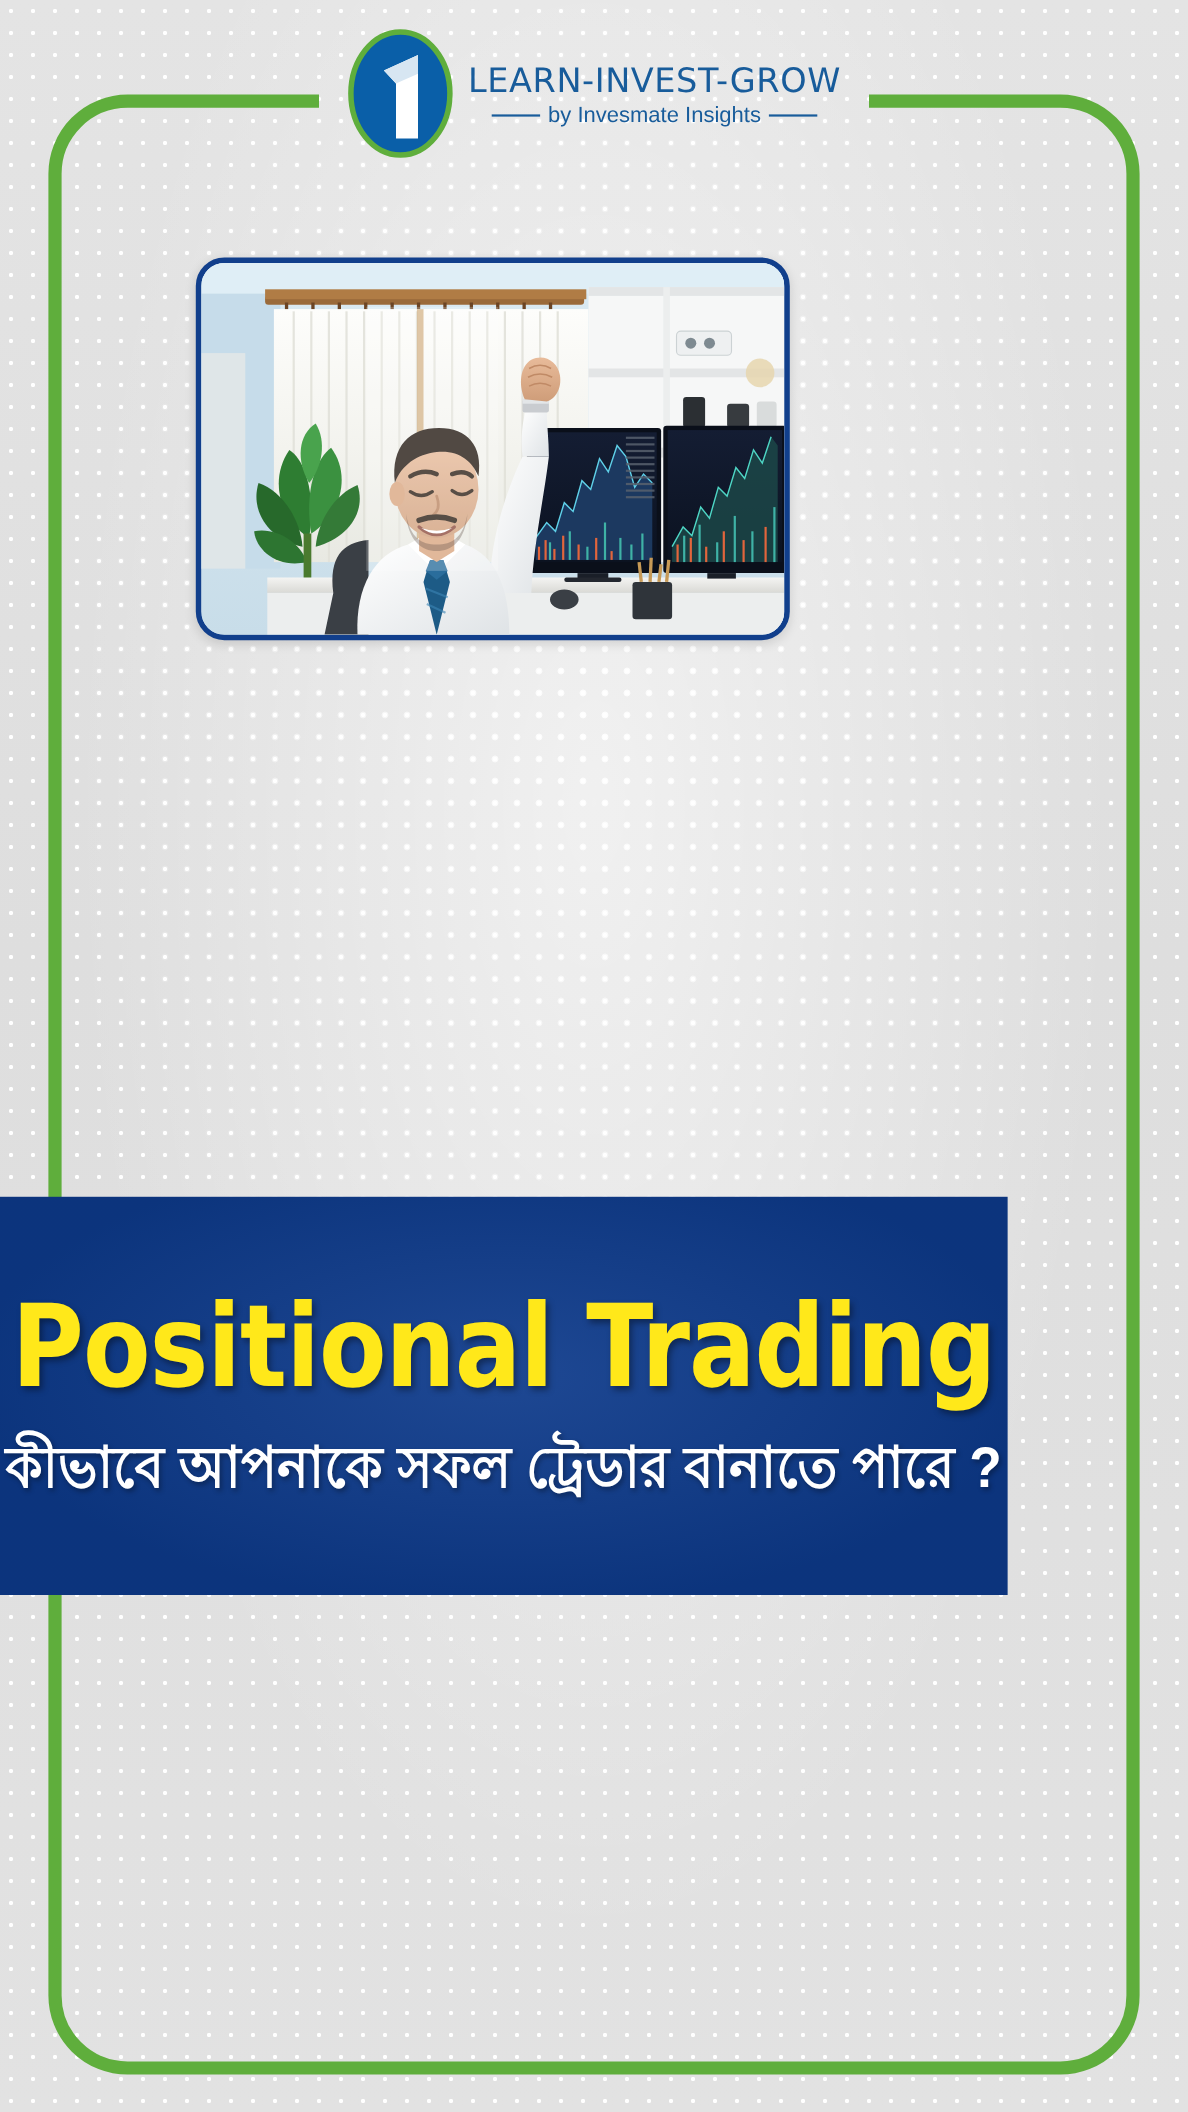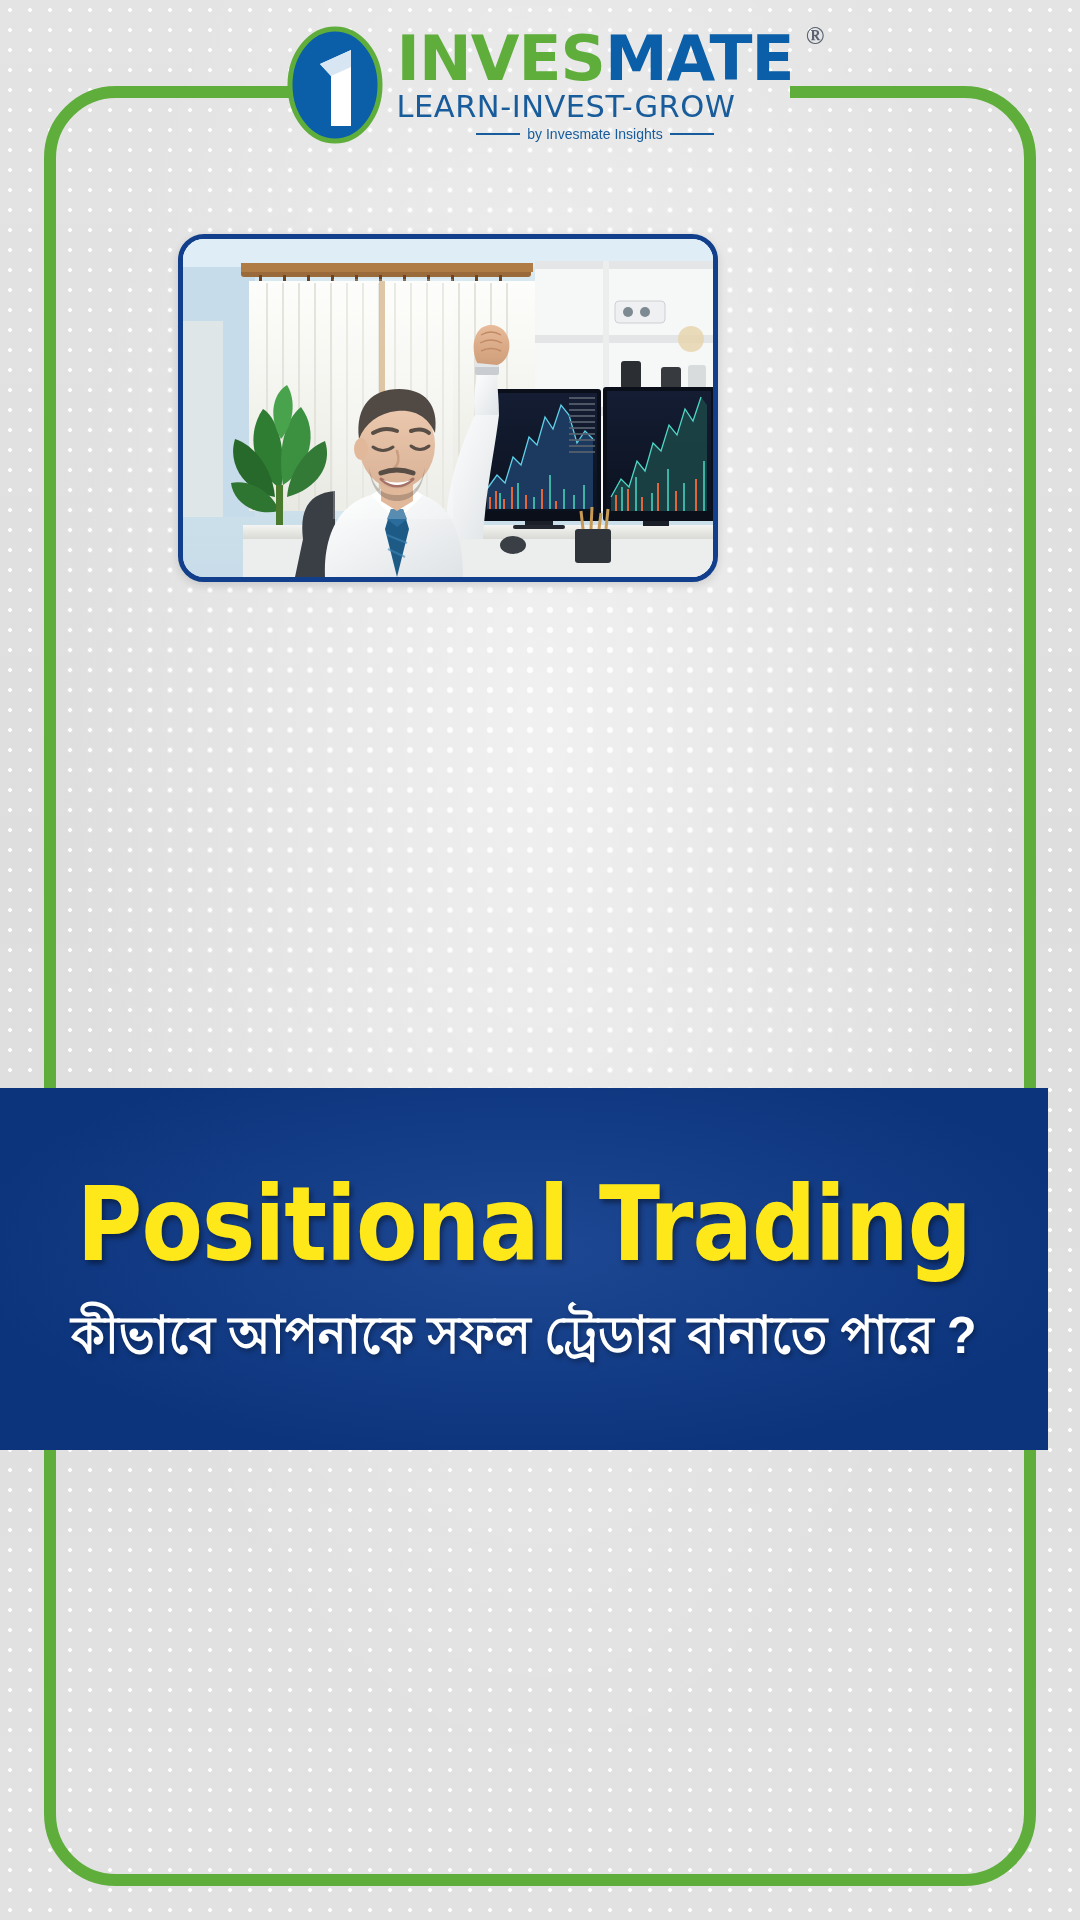--- a/index.html
+++ b/index.html
@@ -53,35 +53,35 @@
     position:absolute; right:-30px; top:-4px;
     font-size:25px; color:#5a6370; font-family:"Liberation Serif", serif;
   }
   .logo-sub{
     font-size:30.5px; letter-spacing:.5px; color:#185C9B; font-weight:400;
     font-family:"DejaVu Sans", sans-serif; margin-top:1px; white-space:nowrap;
     text-align:left;
   }
   .logo-sub2{
     display:flex; align-items:center; justify-content:center; gap:7px;
-    margin-top:2px; color:#185C9B; font-size:14px; white-space:nowrap;
+    margin-top:2px; color:#185C9B; font-size:20px; white-space:nowrap;
   }
   .logo-sub2 .rule{ display:block; width:44px; height:2px; background:#185C9B; }
 
   
   .photo{
     position:absolute; left:178px; top:234px; width:540px; height:348px;
     border:5px solid #113F8C; border-radius:26px; overflow:hidden;
     background:#cfe0ea; z-index:5;
     box-shadow:0 3px 10px rgba(0,0,0,.13);
   }
 
   
   .banner{
-    position:absolute; left:0; top:1088px; width:1048px; height:362px;
+    position:absolute; left:0; top:1088px; width:916px; height:362px;
     background:#0D3A8B; z-index:7;
     display:flex; flex-direction:column; align-items:center; justify-content:center;
   }
   .banner::before{
     content:""; position:absolute; inset:0;
     background:radial-gradient(ellipse at 50% 45%, rgba(255,255,255,.07) 0%, rgba(0,0,0,.10) 75%);
     pointer-events:none;
   }
   .title{
     position:relative; z-index:2;
@@ -122,24 +122,20 @@
 
   <div class="logo-mark">
     <svg width="96" height="118" viewBox="0 0 96 118">
       <ellipse cx="48" cy="59" rx="45" ry="56" fill="#0A5FA8" stroke="#5FAE3C" stroke-width="5"></ellipse>
       <path d="M33 38 L64 24 L64 100 L44 100 L44 50 Z" fill="#ffffff"></path>
       <path d="M33 38 L64 24 L64 41 L44 50 Z" fill="#d7e6f2"></path>
     </svg>
   </div>
 
   <div class="logo-text">
-    <div class="logo-word">
-      <span class="g">INVES</span><span class="b">MATE</span>
-      <span class="logo-reg">®</span>
-    </div>
     <div class="logo-sub">LEARN-INVEST-GROW</div>
     <div class="logo-sub2">
       <span class="rule"></span>
       <span>by Invesmate Insights</span>
       <span class="rule"></span>
     </div>
   </div>
 </div>
 
 <div class="photo">

